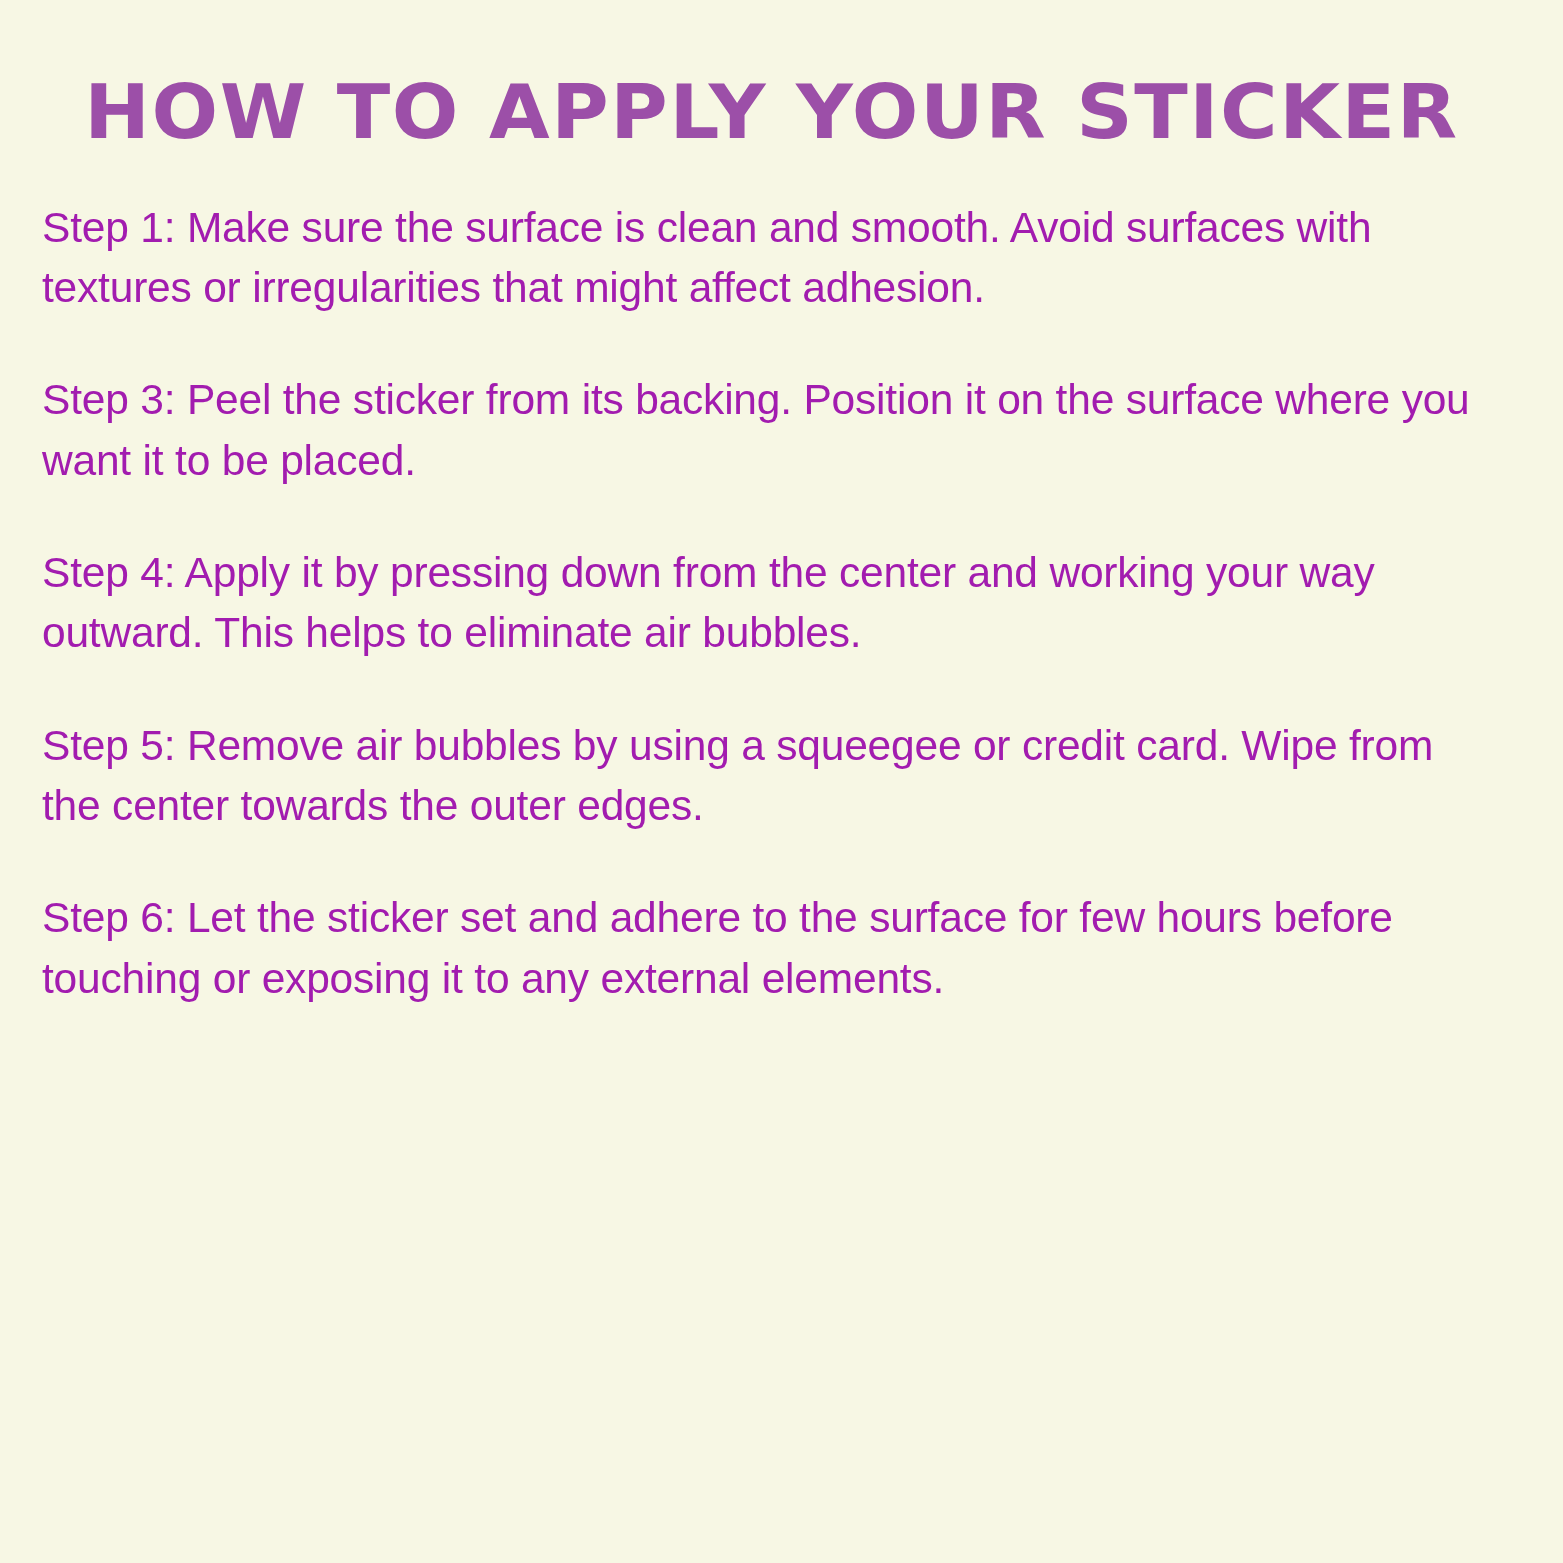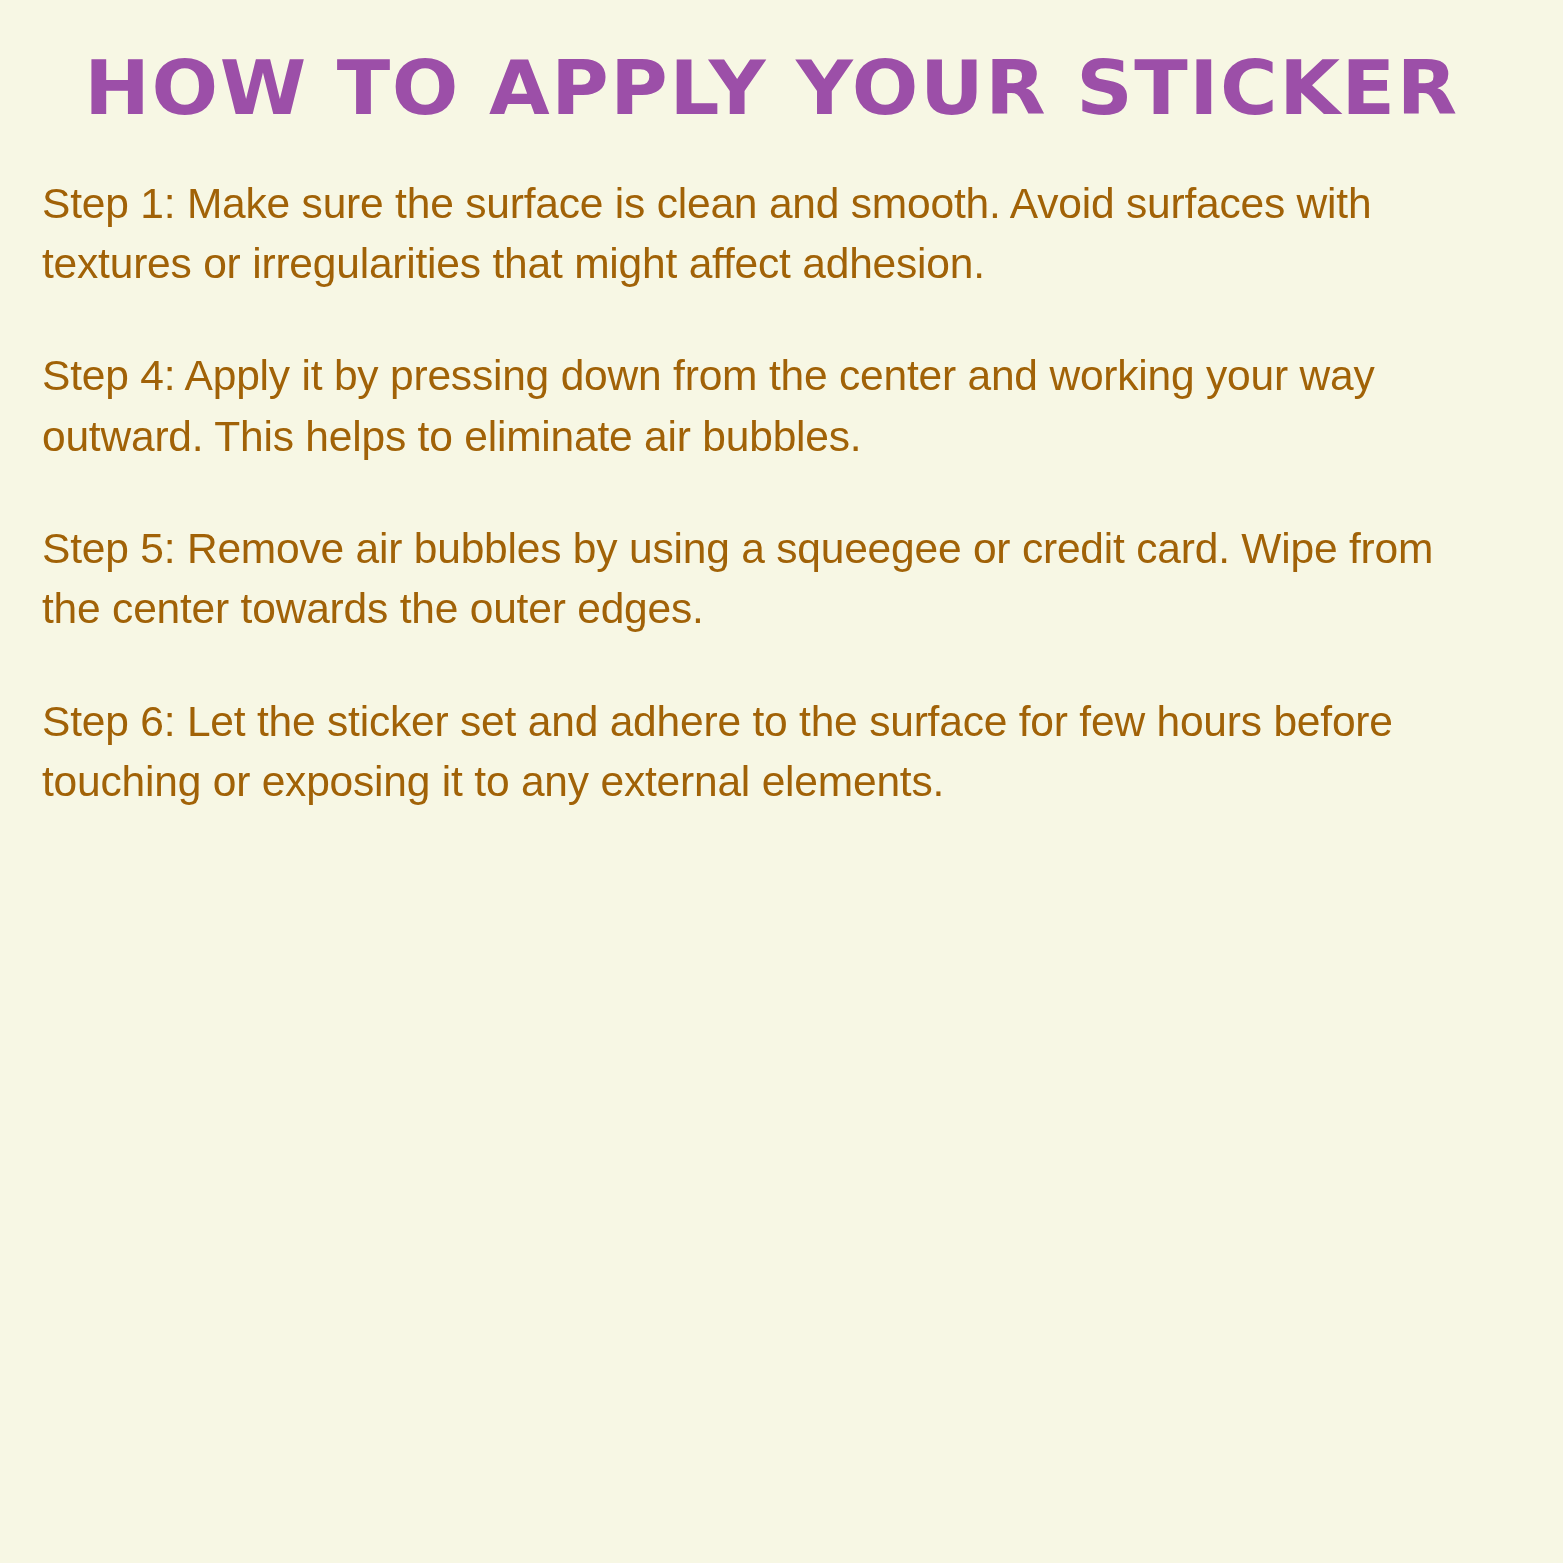--- a/index.html
+++ b/index.html
@@ -10,21 +10,21 @@
     width: 1563px;
     height: 1563px;
     background: #f7f7e4;
     font-family: "Liberation Sans", sans-serif;
     overflow: hidden;
   }
   .card {
     box-sizing: border-box;
     width: 1563px;
     height: 1469px;
-    padding: 50px 62px 40px 42px;
+    padding: 74px 62px 40px 42px;
     background: #f7f7e4;
     display: flex;
     flex-direction: column;
   }
   .title {
     font-family: "DejaVu Sans", sans-serif;
     font-weight: bold;
     font-size: 74px;
     letter-spacing: 1.5px;
     color: #9c4fa8;
@@ -34,32 +34,33 @@
     line-height: 1.05;
     transform: scaleX(1.06);
   }
   .steps {
     display: block;
   }
   .step {
     font-family: "Liberation Sans", sans-serif;
     font-size: 42.5px;
     line-height: 1.42;
-    color: #a16207;
+    color: #a21caf;
     margin: 0 0 52px 0;
     letter-spacing: -0.2px;
   }
   .step:last-child {
     margin-bottom: 0;
   }
 </style>
 </head>
 <body>
 
 <div class="card">
   <h1 class="title">HOW TO APPLY YOUR STICKER</h1>
   <div class="steps">
     <p class="step">Step 1: Make sure the surface is clean and smooth. Avoid surfaces with textures or irregularities that might affect adhesion.</p>
+    <p class="step">Step 3: Peel the sticker from its backing. Position it on the surface where you want it to be placed.</p>
     <p class="step">Step 4: Apply it by pressing down from the center and working your way outward. This helps to eliminate air bubbles.</p>
     <p class="step">Step 5: Remove air bubbles by using a squeegee or credit card. Wipe from the center towards the outer edges.</p>
     <p class="step">Step 6: Let the sticker set and adhere to the surface for few hours before touching or exposing it to any external elements.</p>
   </div>
 </div>
 
 </body></html>

